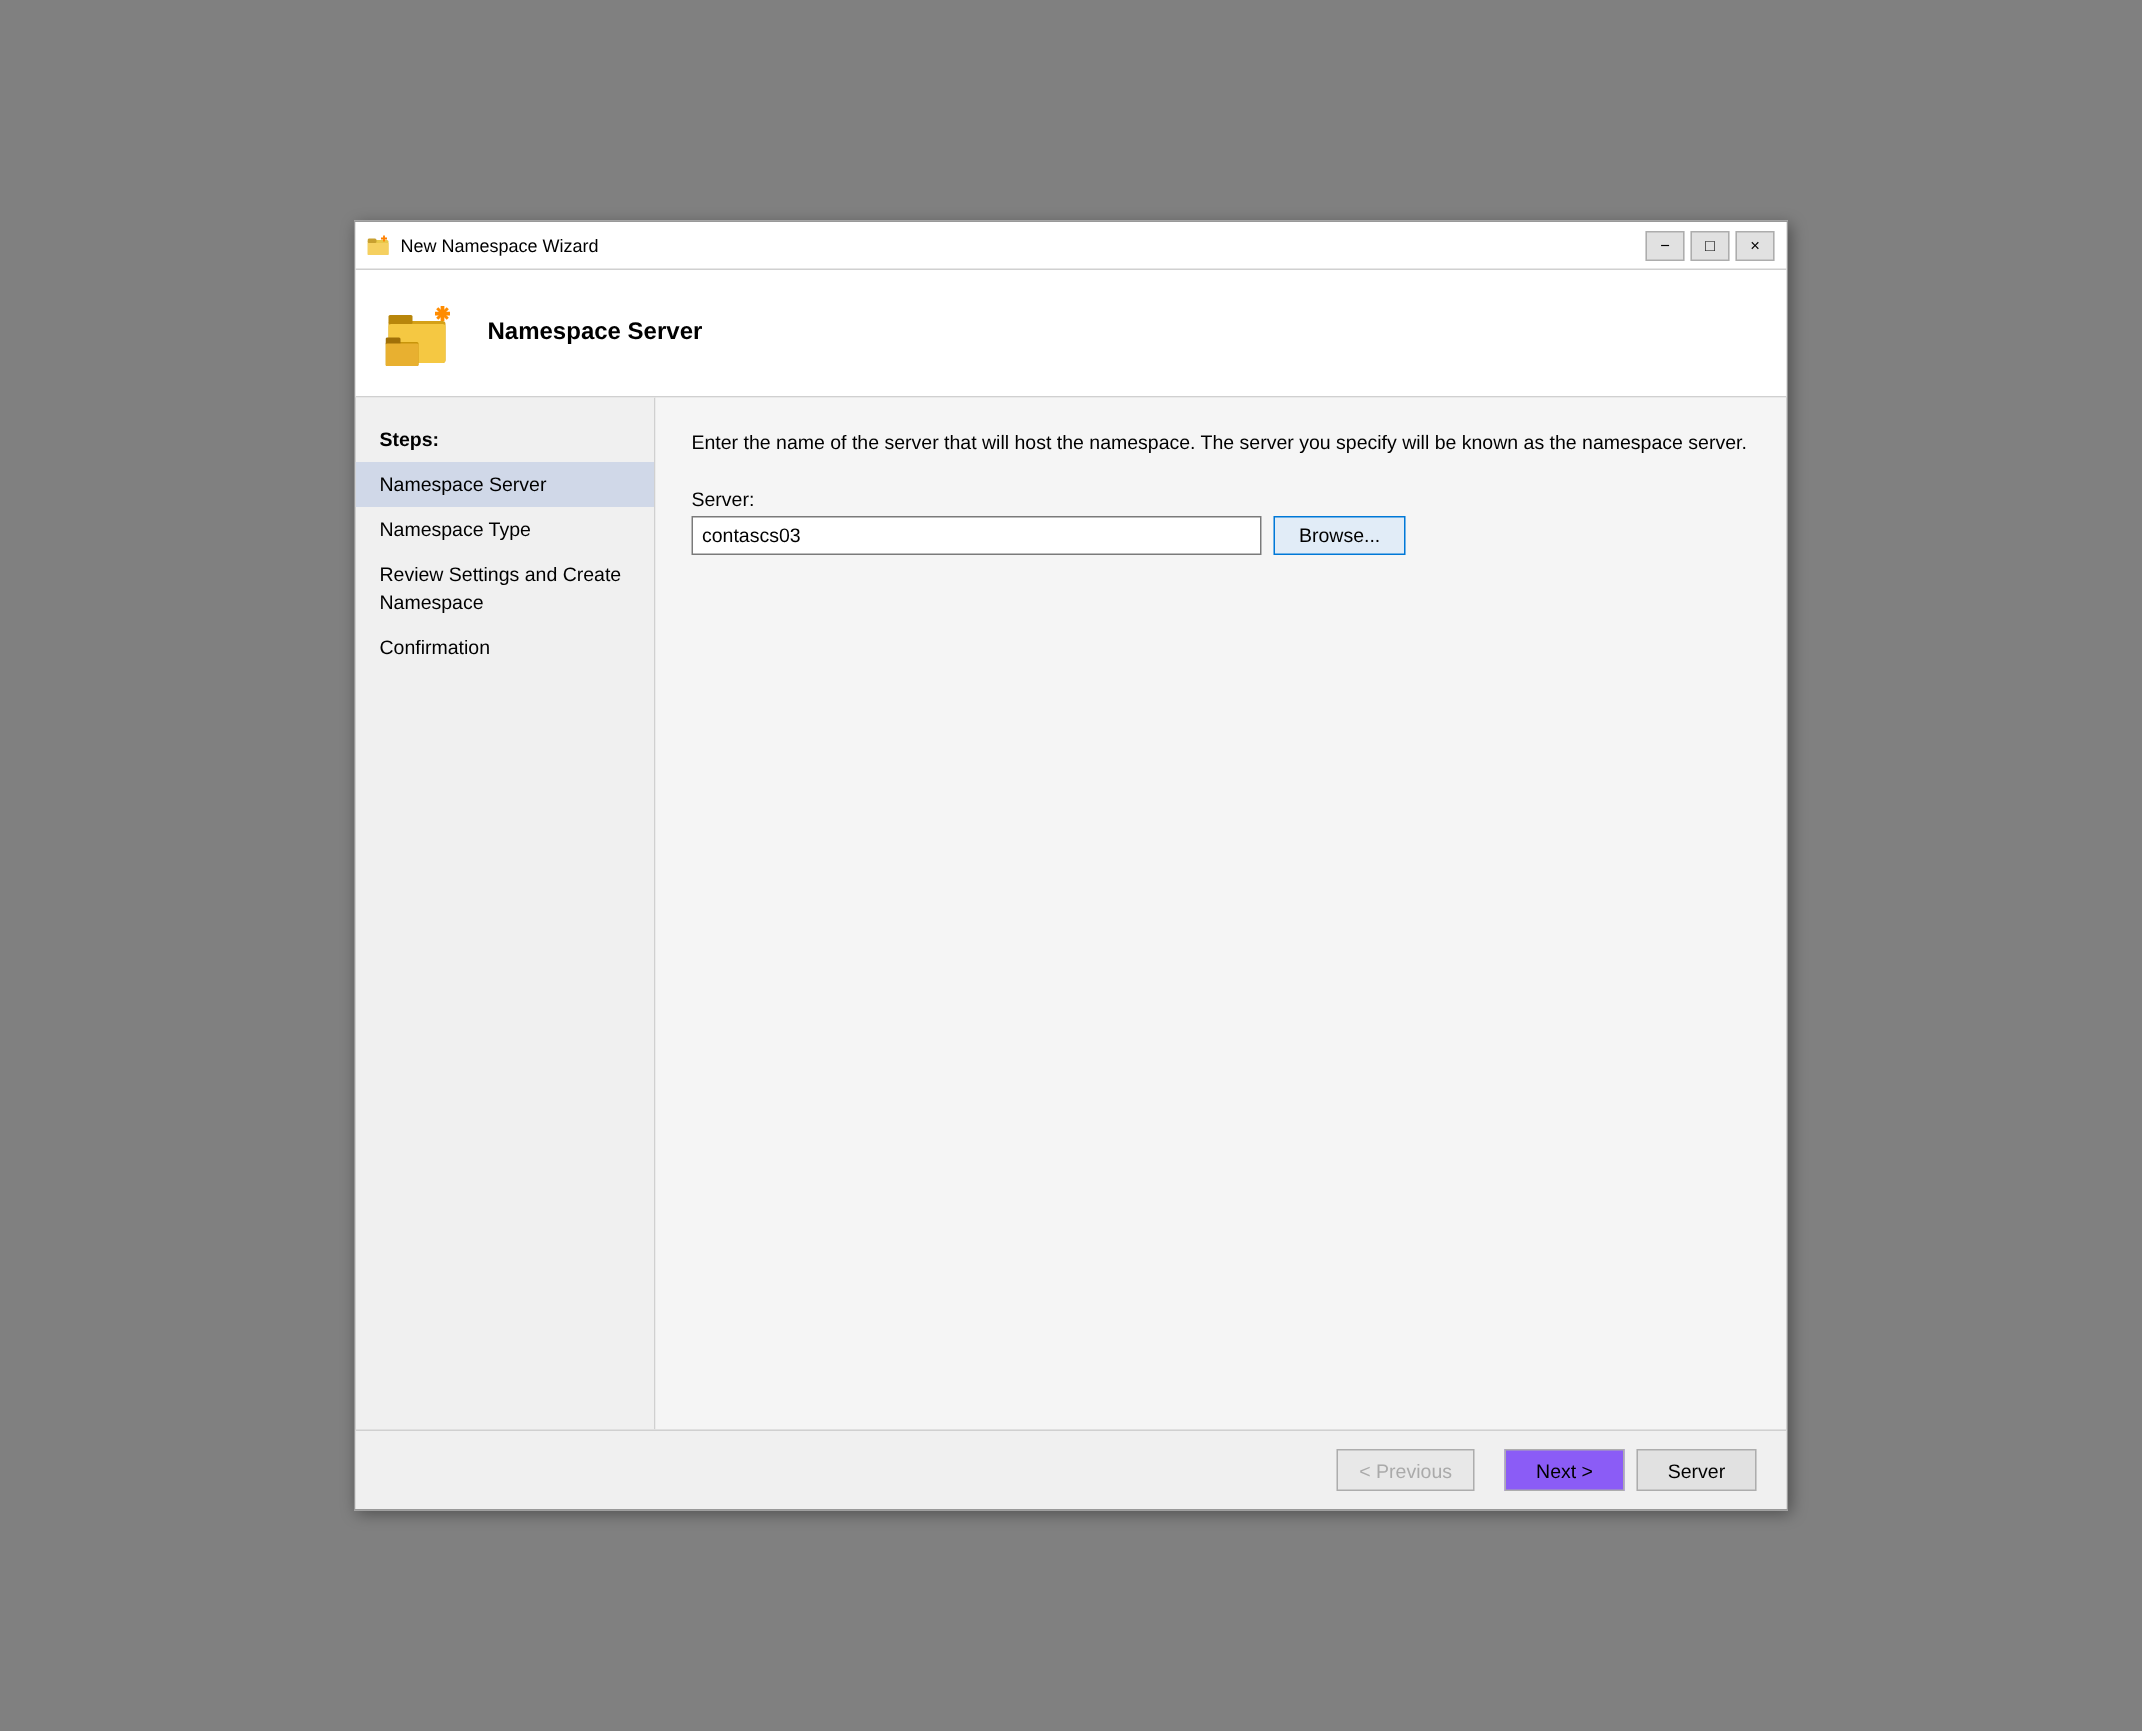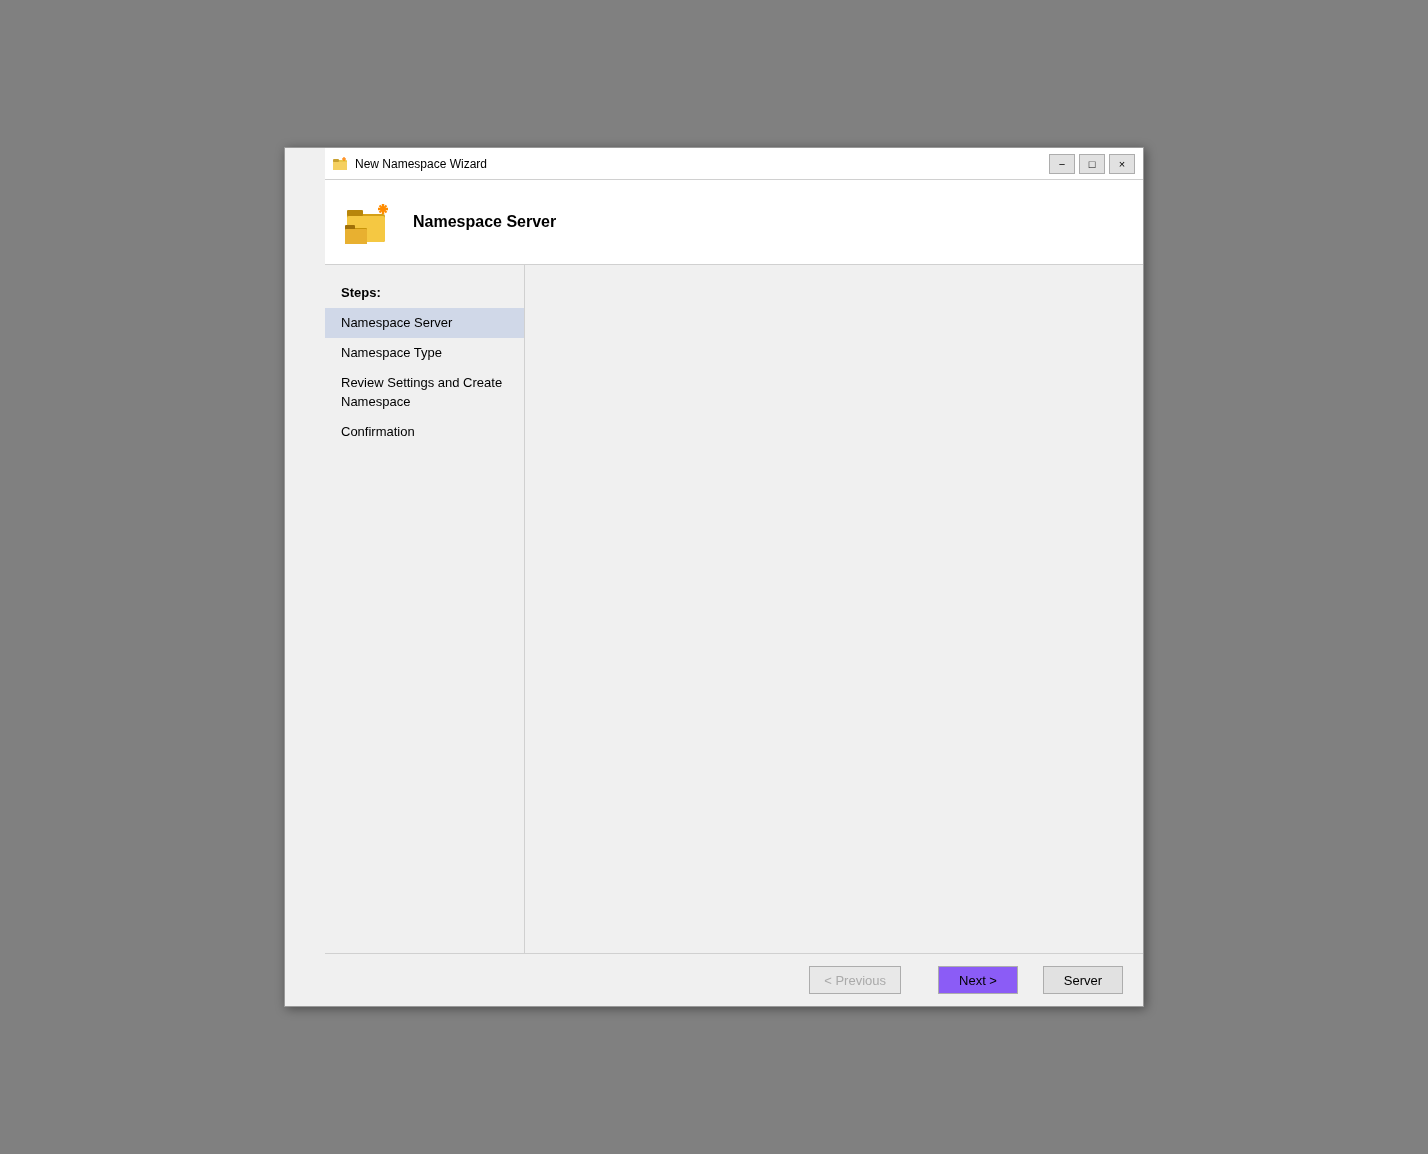--- a/index.html
+++ b/index.html
@@ -13,28 +13,27 @@
     body {
       background: #808080;
       display: flex;
       justify-content: center;
       align-items: center;
       width: 1428px;
       height: 1154px;
     }
 
     .window {
-      width: 860px;
+      width: 956px;
       height: 860px;
       background: #f0f0f0;
       border: 1px solid #999;
       box-shadow: 2px 2px 10px rgba(0,0,0,0.4);
       display: flex;
       flex-direction: column;
-      padding-left: 40px;
     }
 
     .title-bar {
       background: #ffffff;
       height: 32px;
       display: flex;
       align-items: center;
       justify-content: space-between;
       padding: 0 8px;
       border-bottom: 1px solid #d0d0d0;
@@ -176,21 +175,21 @@
     }
 
     
     .wizard-footer {
       background: #f0f0f0;
       border-top: 1px solid #d0d0d0;
       padding: 12px 20px;
       display: flex;
       justify-content: flex-end;
       align-items: center;
-      gap: 25px;
+      gap: 8px;
       flex-shrink: 0;
     }
 
     .footer-btn {
       height: 28px;
       min-width: 80px;
       padding: 0 14px;
       border: 1px solid #adadad;
       background: #e1e1e1;
       cursor: pointer;
@@ -258,20 +257,29 @@
   <div class="wizard-body">
 
     <div class="steps-panel">
       <div class="steps-label">Steps:</div>
       <div class="step-item active">Namespace Server</div>
       <div class="step-item">Namespace Type</div>
       <div class="step-item">Review Settings and Create Namespace</div>
       <div class="step-item">Confirmation</div>
     </div>
 
+    <div class="content-panel">
+      <p class="content-description">Enter the name of the server that will host the namespace. The server you specify will be known as the namespace server.</p>
+
+      <div class="field-label">Server:</div>
+      <div class="server-input-row">
+        <input class="server-input" type="text" value="contascs03" style="">
+        <button class="browse-btn">Browse...</button>
+      </div>
+    </div>
 
   </div>
 
   <div class="wizard-footer">
     <button class="footer-btn disabled">&lt; Previous</button>
     <button class="footer-btn next">Next &gt;</button>
     <button class="footer-btn">Server</button>
   </div>
 
 </div>

